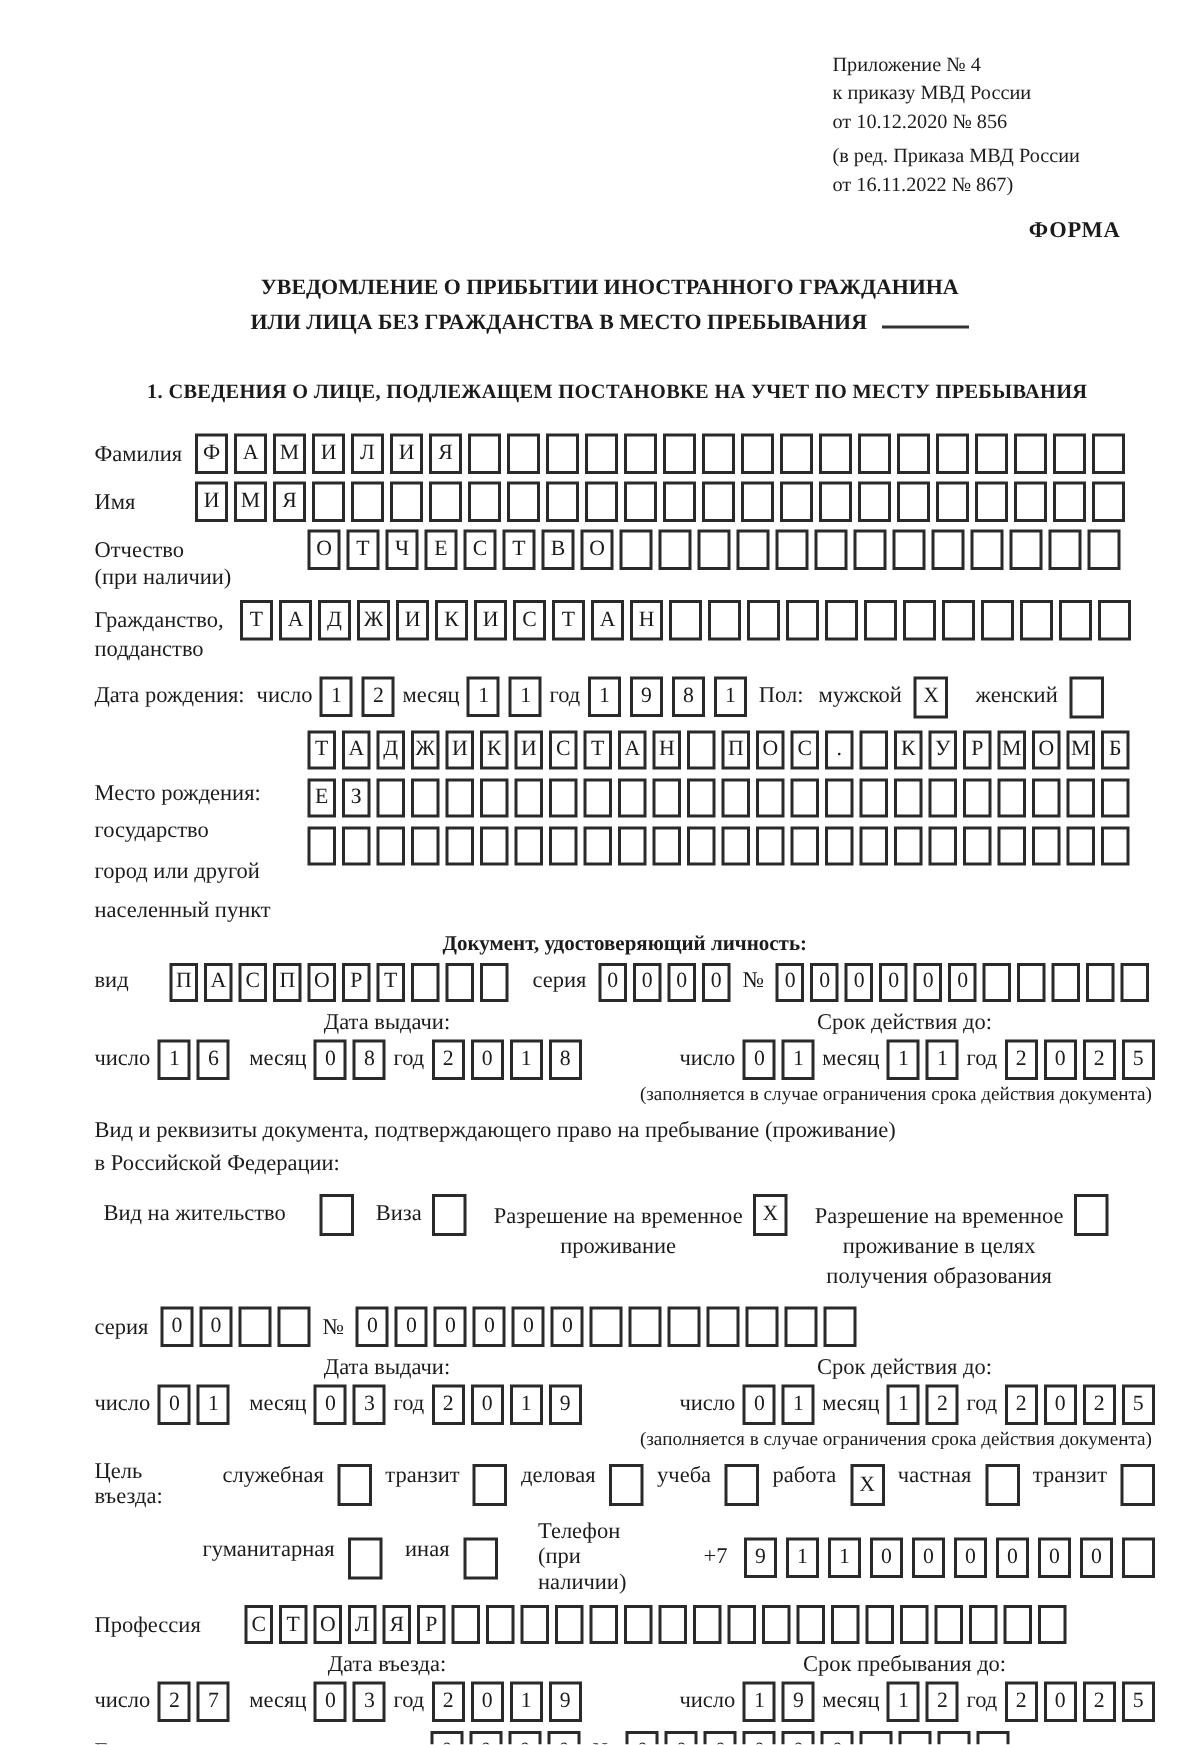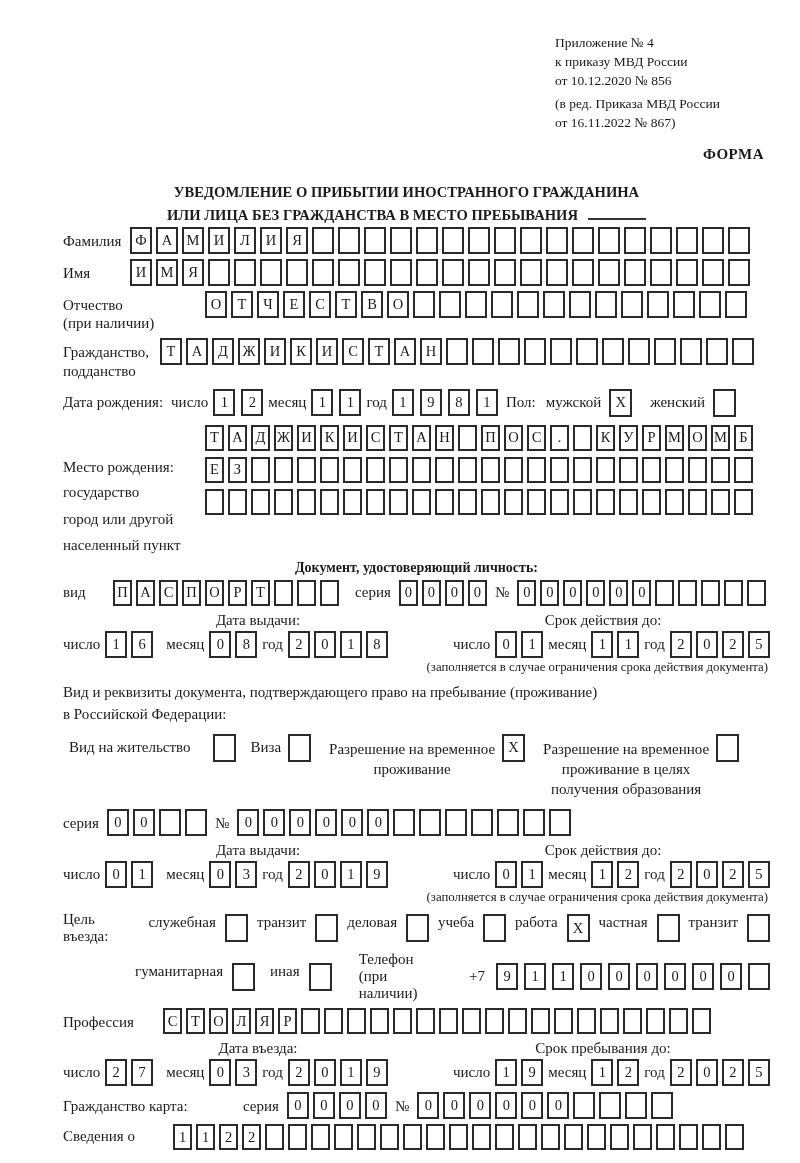--- a/index.html
+++ b/index.html
@@ -5,21 +5,21 @@
   * { margin:0; padding:0; box-sizing:border-box; }
   body { background:#fff; }
   .page {
     width:800px; height:1163px; background:#fff; overflow:hidden;
     font-family:"Liberation Serif", serif; color:#1b1b1b;
     padding:34px 30px 16px 63px; position:relative;
   }
   
   .hdr { width:205px; margin-left:auto; margin-right:10px; font-size:13.5px; line-height:1.4; }
   .hdr .gap { height:4px; }
-  .forma { text-align:right; font-weight:bold; font-size:15px; margin:14px 6px 18px 0; letter-spacing:.5px; }
+  .forma { text-align:right; font-weight:bold; font-size:15px; margin:14px 23px 18px 0; letter-spacing:.5px; }
   .title { text-align:center; font-weight:bold; font-size:14.6px; line-height:1.55; margin-right:20px; }
   .uline { display:inline-block; width:58px; border-bottom:2px solid #333; margin-left:10px; vertical-align:baseline; }
   .sect { font-weight:bold; font-size:13.6px; text-align:center; margin:26px 0 20px -10px; letter-spacing:.2px; }
 
   
   .row { display:flex; align-items:flex-start; margin-bottom:5px; }
   .lbl { font-size:15px; line-height:1.25; padding-top:5px; }
   .cells { display:inline-flex; gap:4px; flex-wrap:nowrap; }
   .cell {
     width:22px; height:27px; border:2px solid #2a2a2a; flex:0 0 auto;
@@ -71,20 +71,21 @@
     <div>(в ред. Приказа МВД России</div>
     <div>от 16.11.2022 № 867)</div>
   </div>
   <div class="forma">ФОРМА</div>
 
   <div class="title">
     <div>УВЕДОМЛЕНИЕ О ПРИБЫТИИ ИНОСТРАННОГО ГРАЖДАНИНА</div>
     <div><span>ИЛИ ЛИЦА БЕЗ ГРАЖДАНСТВА В МЕСТО ПРЕБЫВАНИЯ</span><span class="uline"></span></div>
   </div>
 
+  <div class="sect">1. СВЕДЕНИЯ О ЛИЦЕ, ПОДЛЕЖАЩЕМ ПОСТАНОВКЕ НА УЧЕТ ПО МЕСТУ ПРЕБЫВАНИЯ</div>
 
   <div class="row">
     <div class="lbl w65">Фамилия</div>
     <div class="cells">
         <span class="cell">Ф</span>
         <span class="cell">А</span>
         <span class="cell">М</span>
         <span class="cell">И</span>
         <span class="cell">Л</span>
         <span class="cell">И</span>

